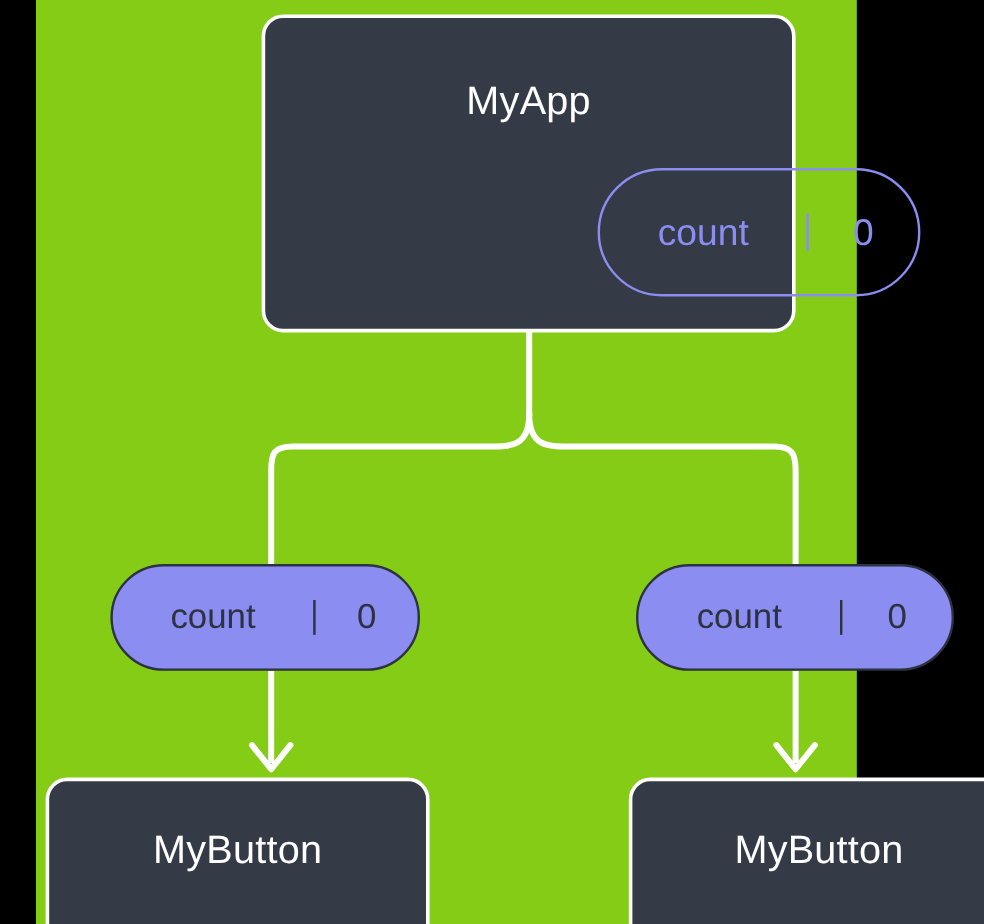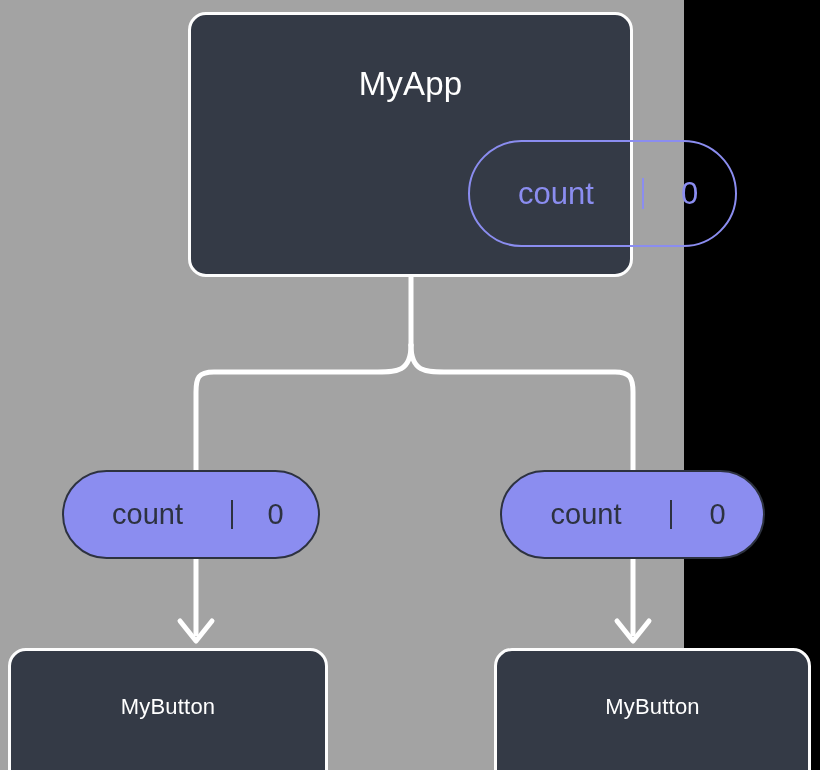--- a/index.html
+++ b/index.html
@@ -11,21 +11,22 @@
   body {
     width: 820px;
     height: 770px;
     overflow: hidden;
     font-family: "Liberation Sans", sans-serif;
   }
   #stage {
     position: relative;
     width: 684px;
     height: 770px;
-    background: #a3a3a3;
+    background: #84cc16;
+    margin-left: 30px;
   }
   #wires {
     position: absolute;
     left: 0;
     top: 0;
     width: 820px;
     height: 770px;
     pointer-events: none;
   }
 
@@ -68,21 +69,21 @@
     width: 320px;
     height: 140px;
   }
   #box-mybutton-right {
     left: 494px;
     top: 648px;
     width: 317px;
     height: 140px;
   }
   .leaf-box .component-title {
-    font-size: 22px;
+    font-size: 33px;
     margin-top: 0;
     padding-bottom: 22px;
   }
 
   
   .state-pill {
     position: absolute;
     box-sizing: border-box;
     display: flex;
     align-items: center;

